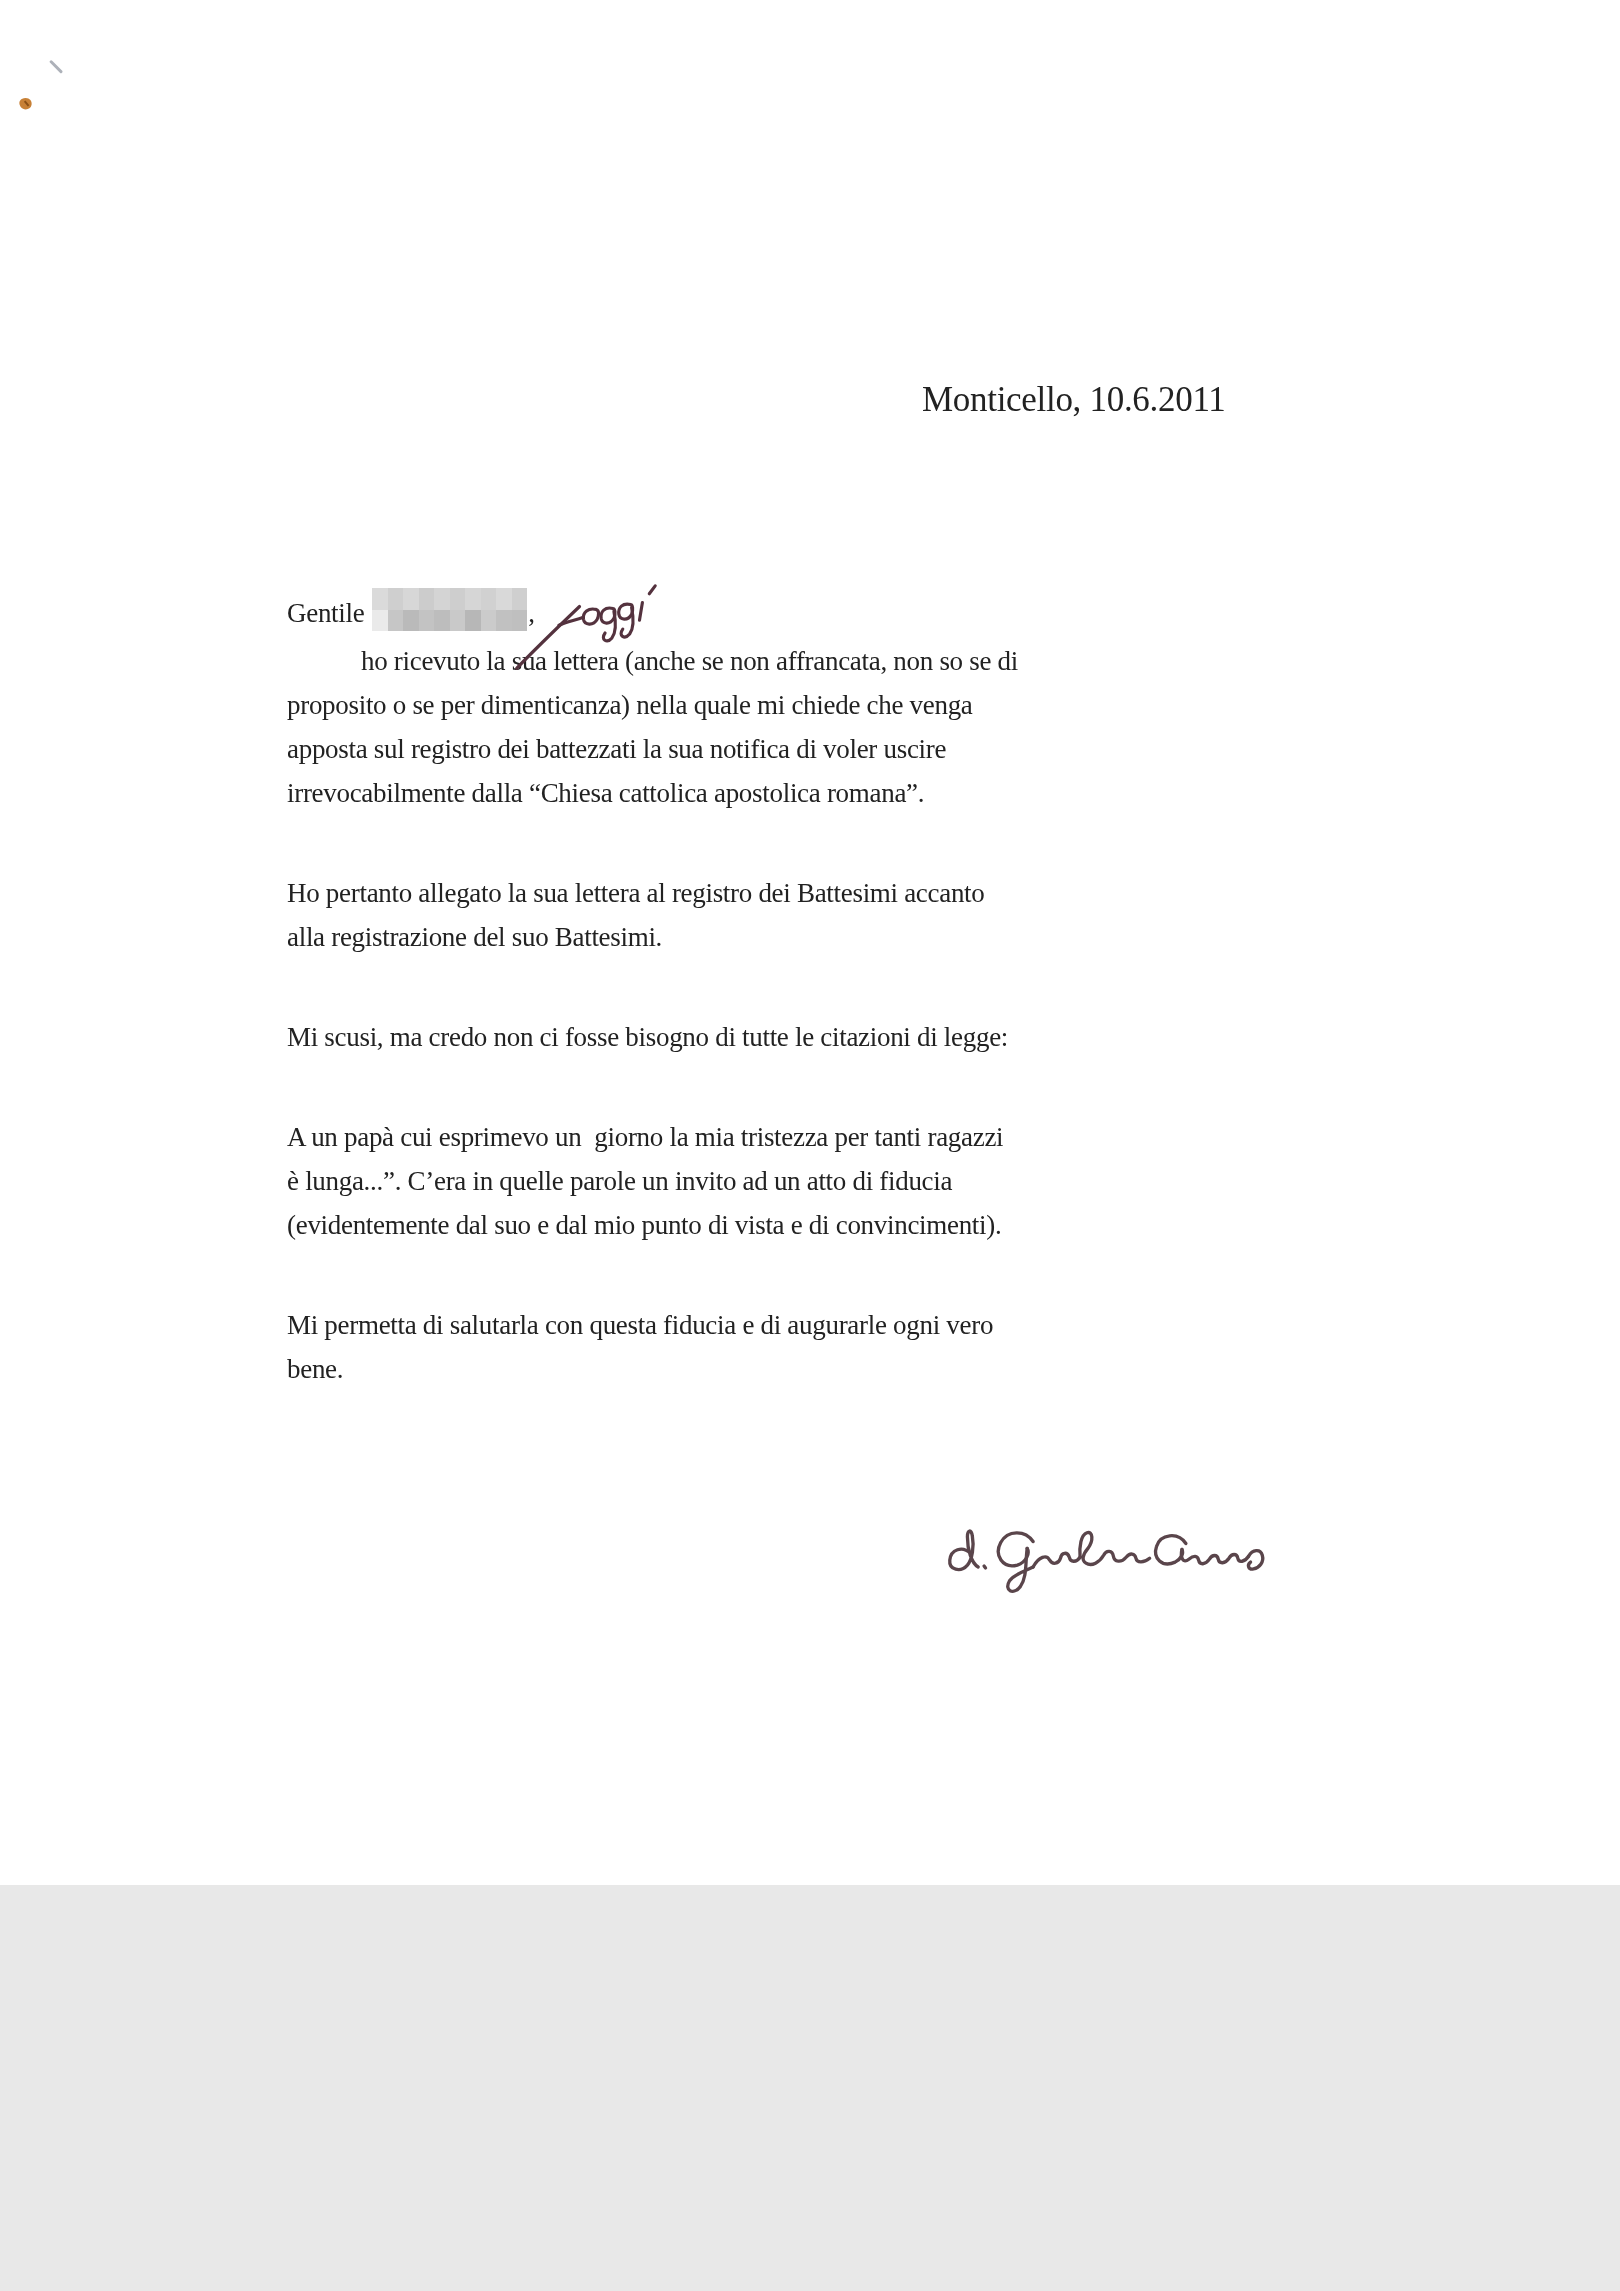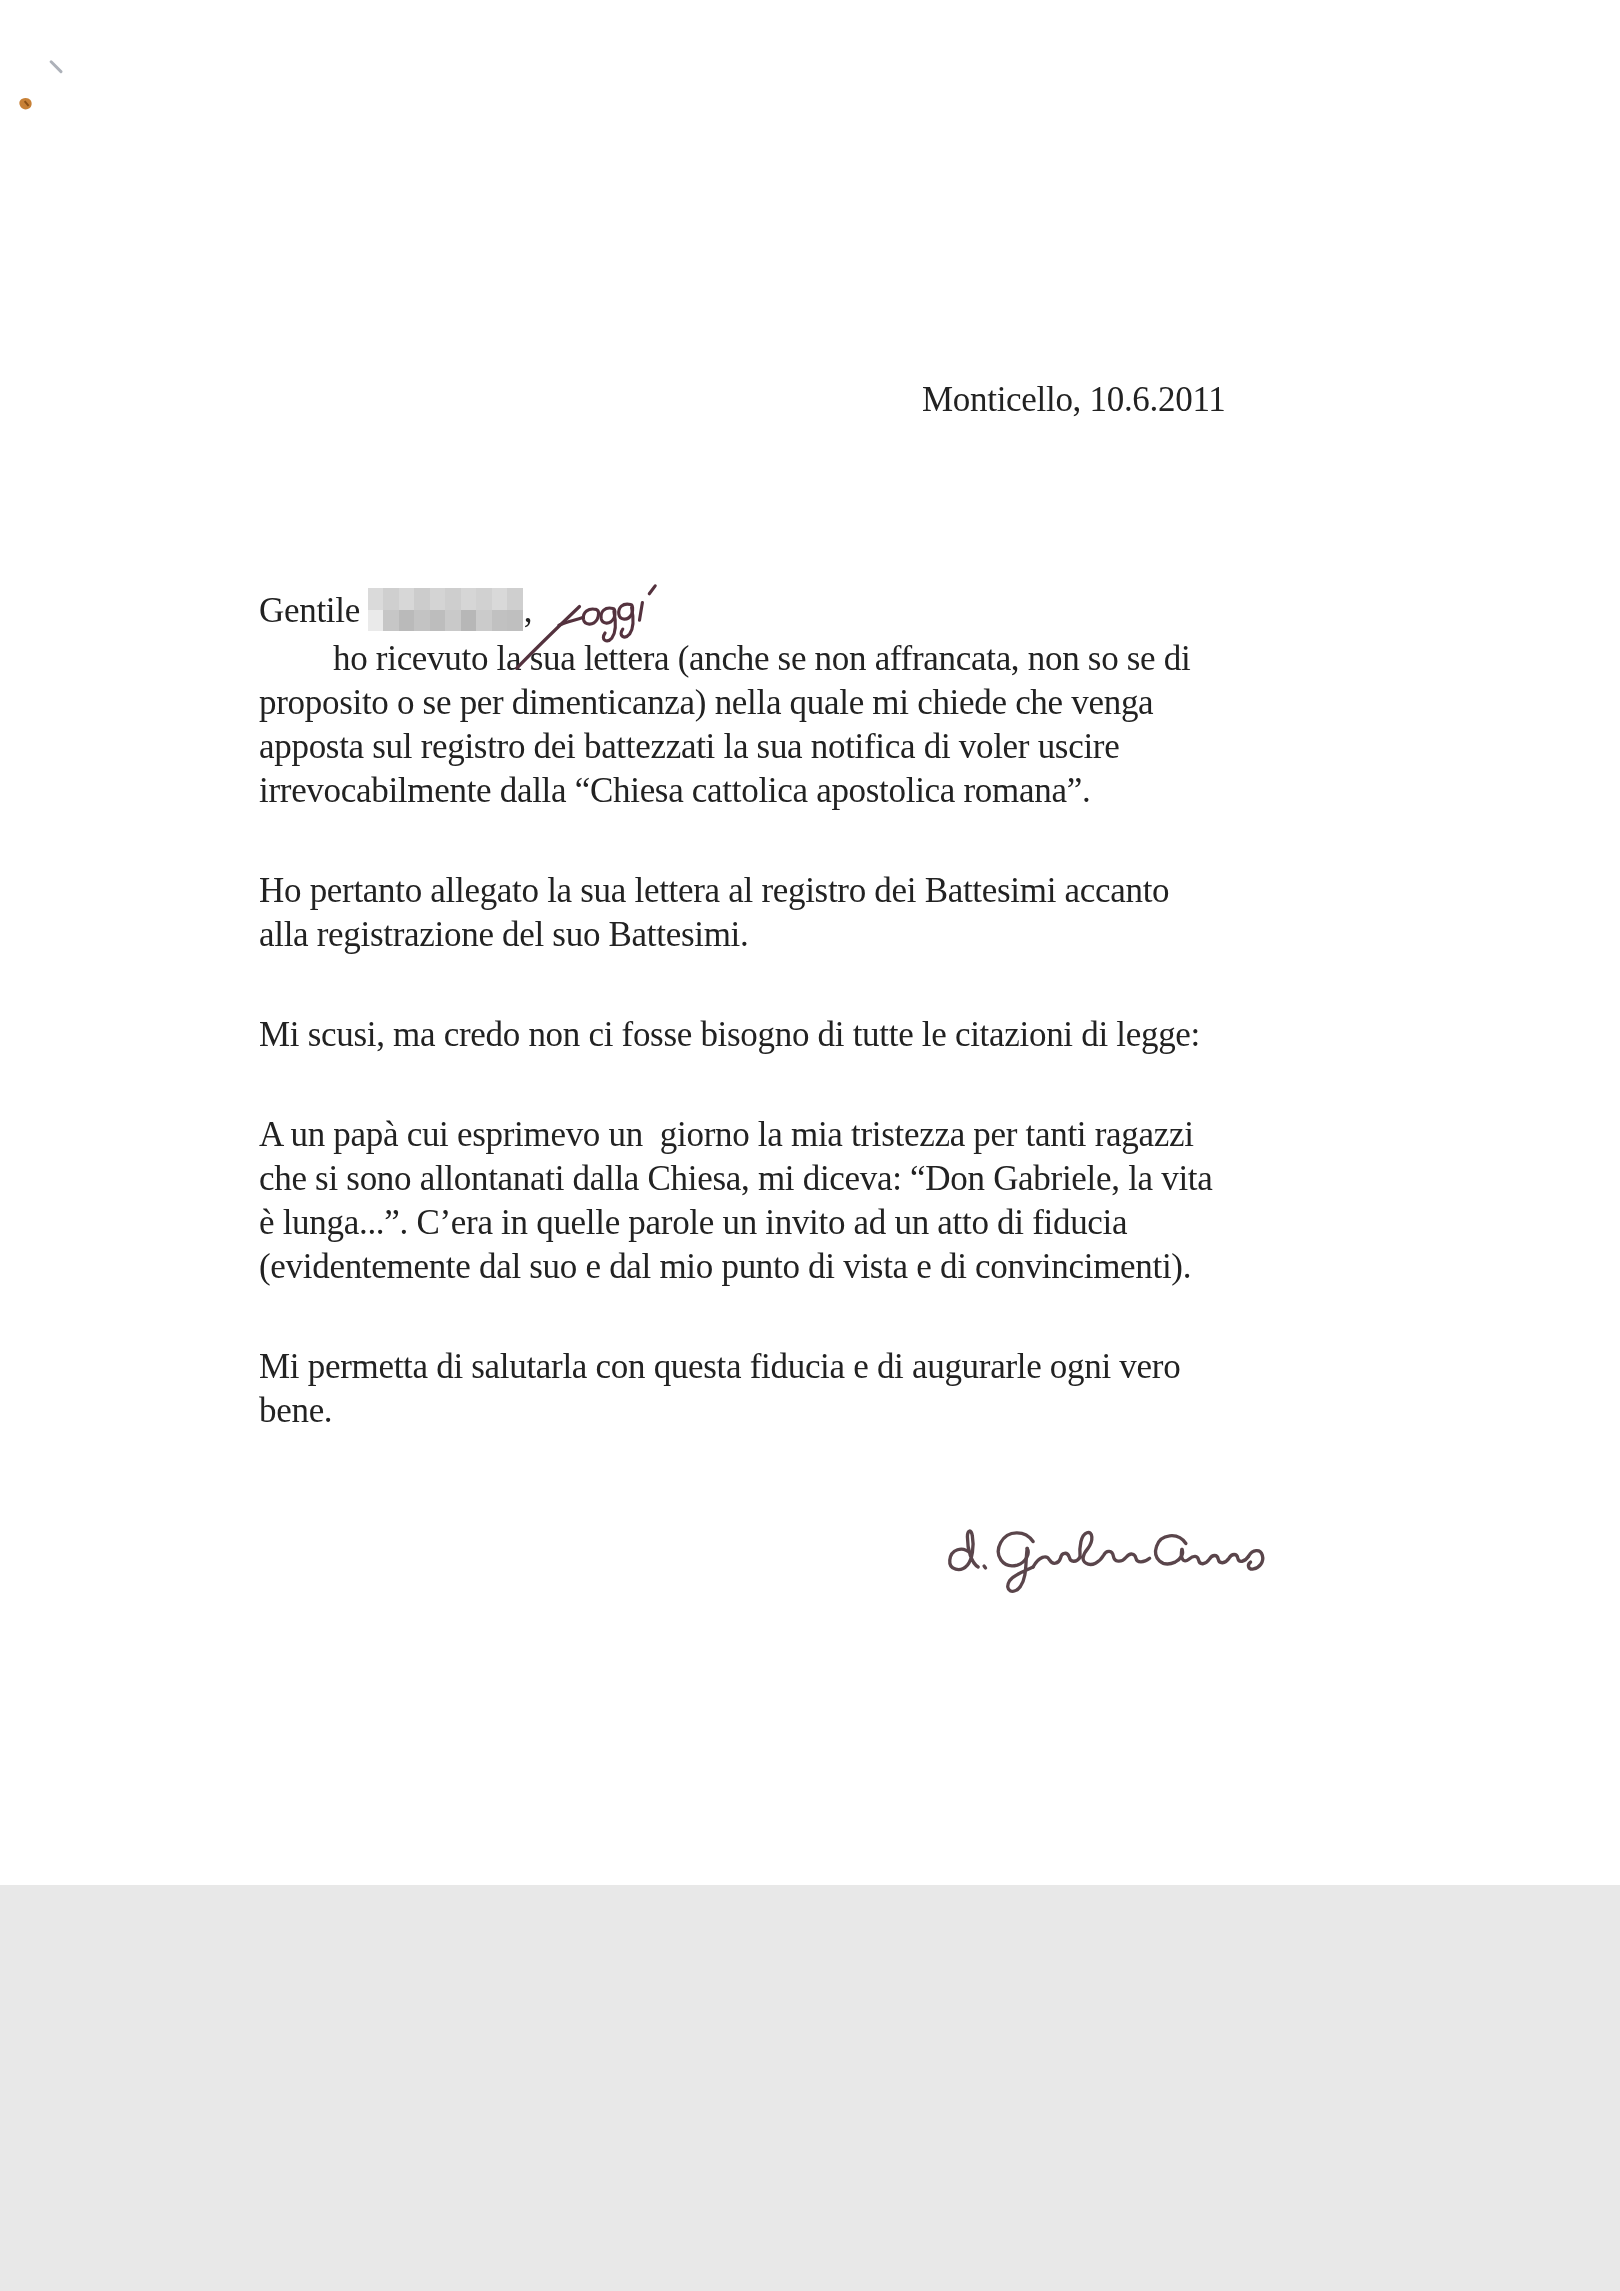--- a/index.html
+++ b/index.html
@@ -9,22 +9,22 @@
     background:#ffffff;
     font-family:"Liberation Serif", serif;
     overflow:hidden;
   }
   .date-line {
     position:absolute; left:922px; top:378px;
     font-size:35px; line-height:44px; letter-spacing:-0.3px;
     color:#222222; white-space:pre;
   }
   .letter-body {
-    position:absolute; left:259px; top:588px; width:1117px;
-    font-size:35px; line-height:44px; letter-spacing:-0.3px;
+    position:absolute; left:287px; top:588px; width:1117px;
+    font-size:27px; line-height:44px; letter-spacing:-0.3px;
     color:#222222;
   }
   .salutation { margin-bottom:3.9px; white-space:pre; }
   .para { margin-top:56px; }
   #paragraphs > .para:first-child { margin-top:2px; }
   .line { white-space:pre; }
   .line.indent { padding-left:74px; }
   .mosaic {
     display:inline-block; width:155px; height:43px;
     vertical-align:-8.8px; margin-left:7.8px; margin-right:1px;
@@ -62,21 +62,20 @@
         </div>
         <div class="para">
           <div class="line">Ho pertanto allegato la sua lettera al registro dei Battesimi accanto</div>
           <div class="line">alla registrazione del suo Battesimi.</div>
         </div>
         <div class="para">
           <div class="line">Mi scusi, ma credo non ci fosse bisogno di tutte le citazioni di legge:</div>
         </div>
         <div class="para">
           <div class="line">A un papà cui esprimevo un  giorno la mia tristezza per tanti ragazzi</div>
-          <div class="line">che si sono allontanati dalla Chiesa, mi diceva: “Don Gabriele, la vita</div>
           <div class="line">è lunga...”. C’era in quelle parole un invito ad un atto di fiducia</div>
           <div class="line">(evidentemente dal suo e dal mio punto di vista e di convincimenti).</div>
         </div>
         <div class="para">
           <div class="line">Mi permetta di salutarla con questa fiducia e di augurarle ogni vero</div>
           <div class="line">bene.</div>
         </div>
       </div>
   </div>
 

